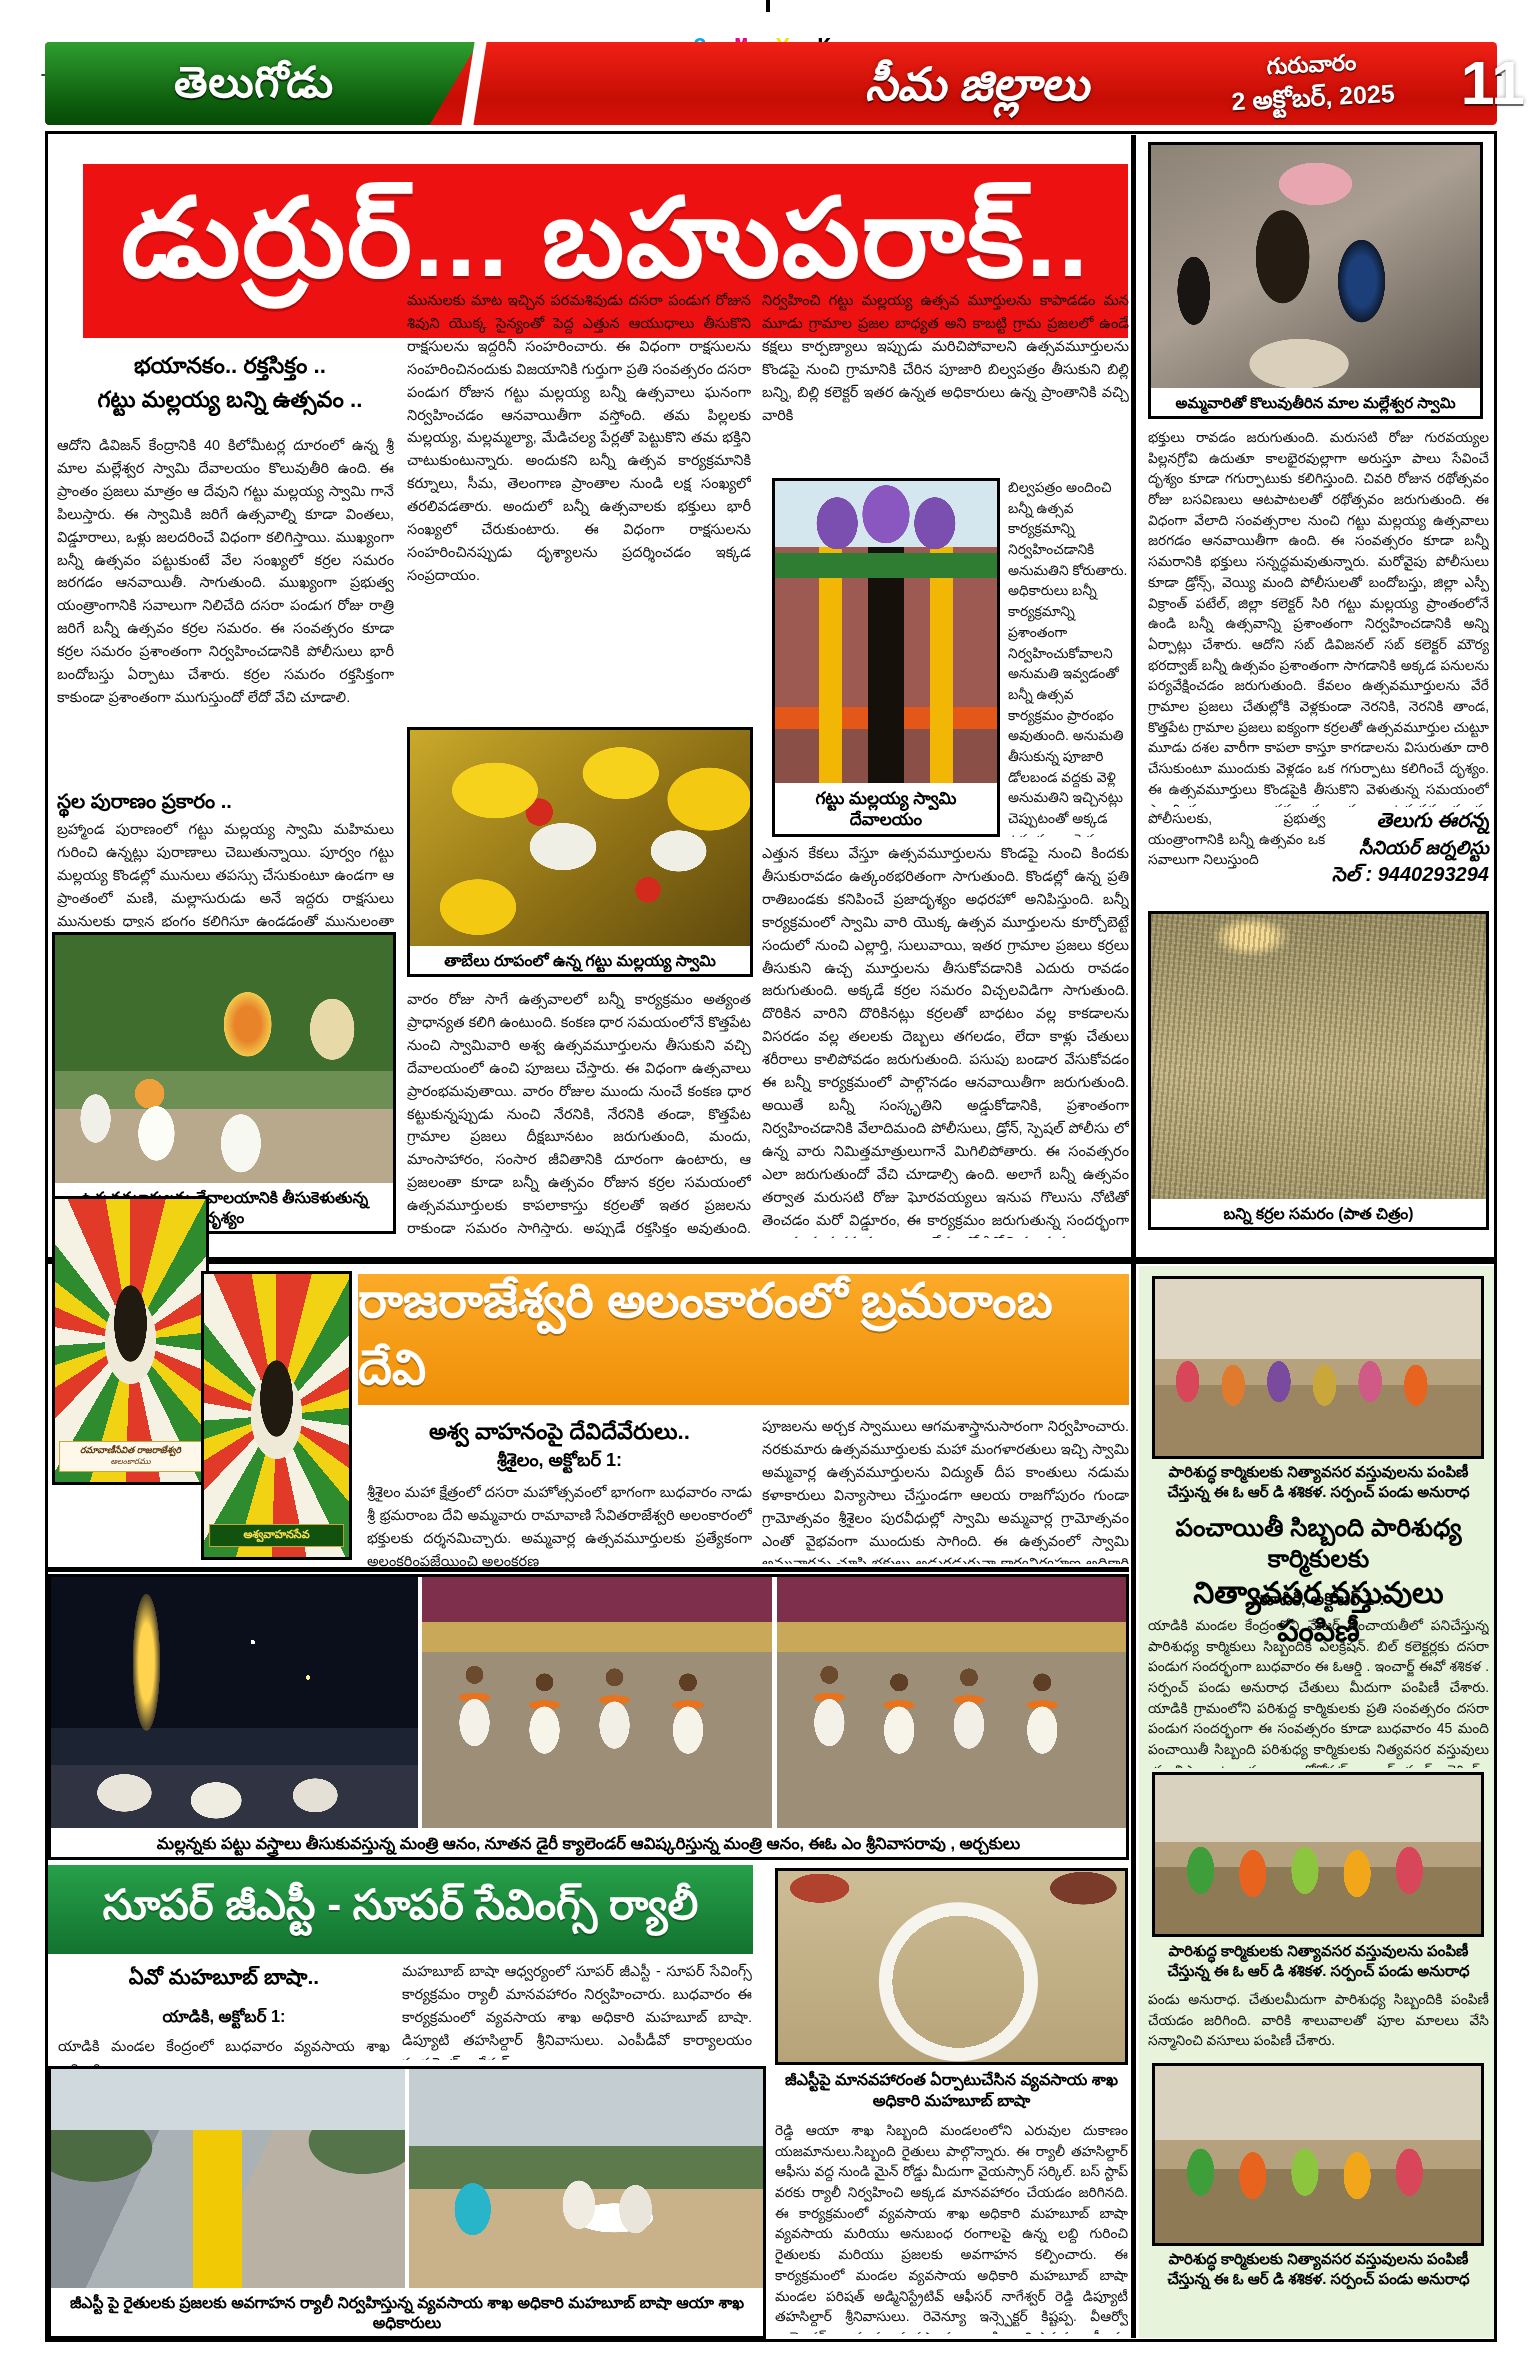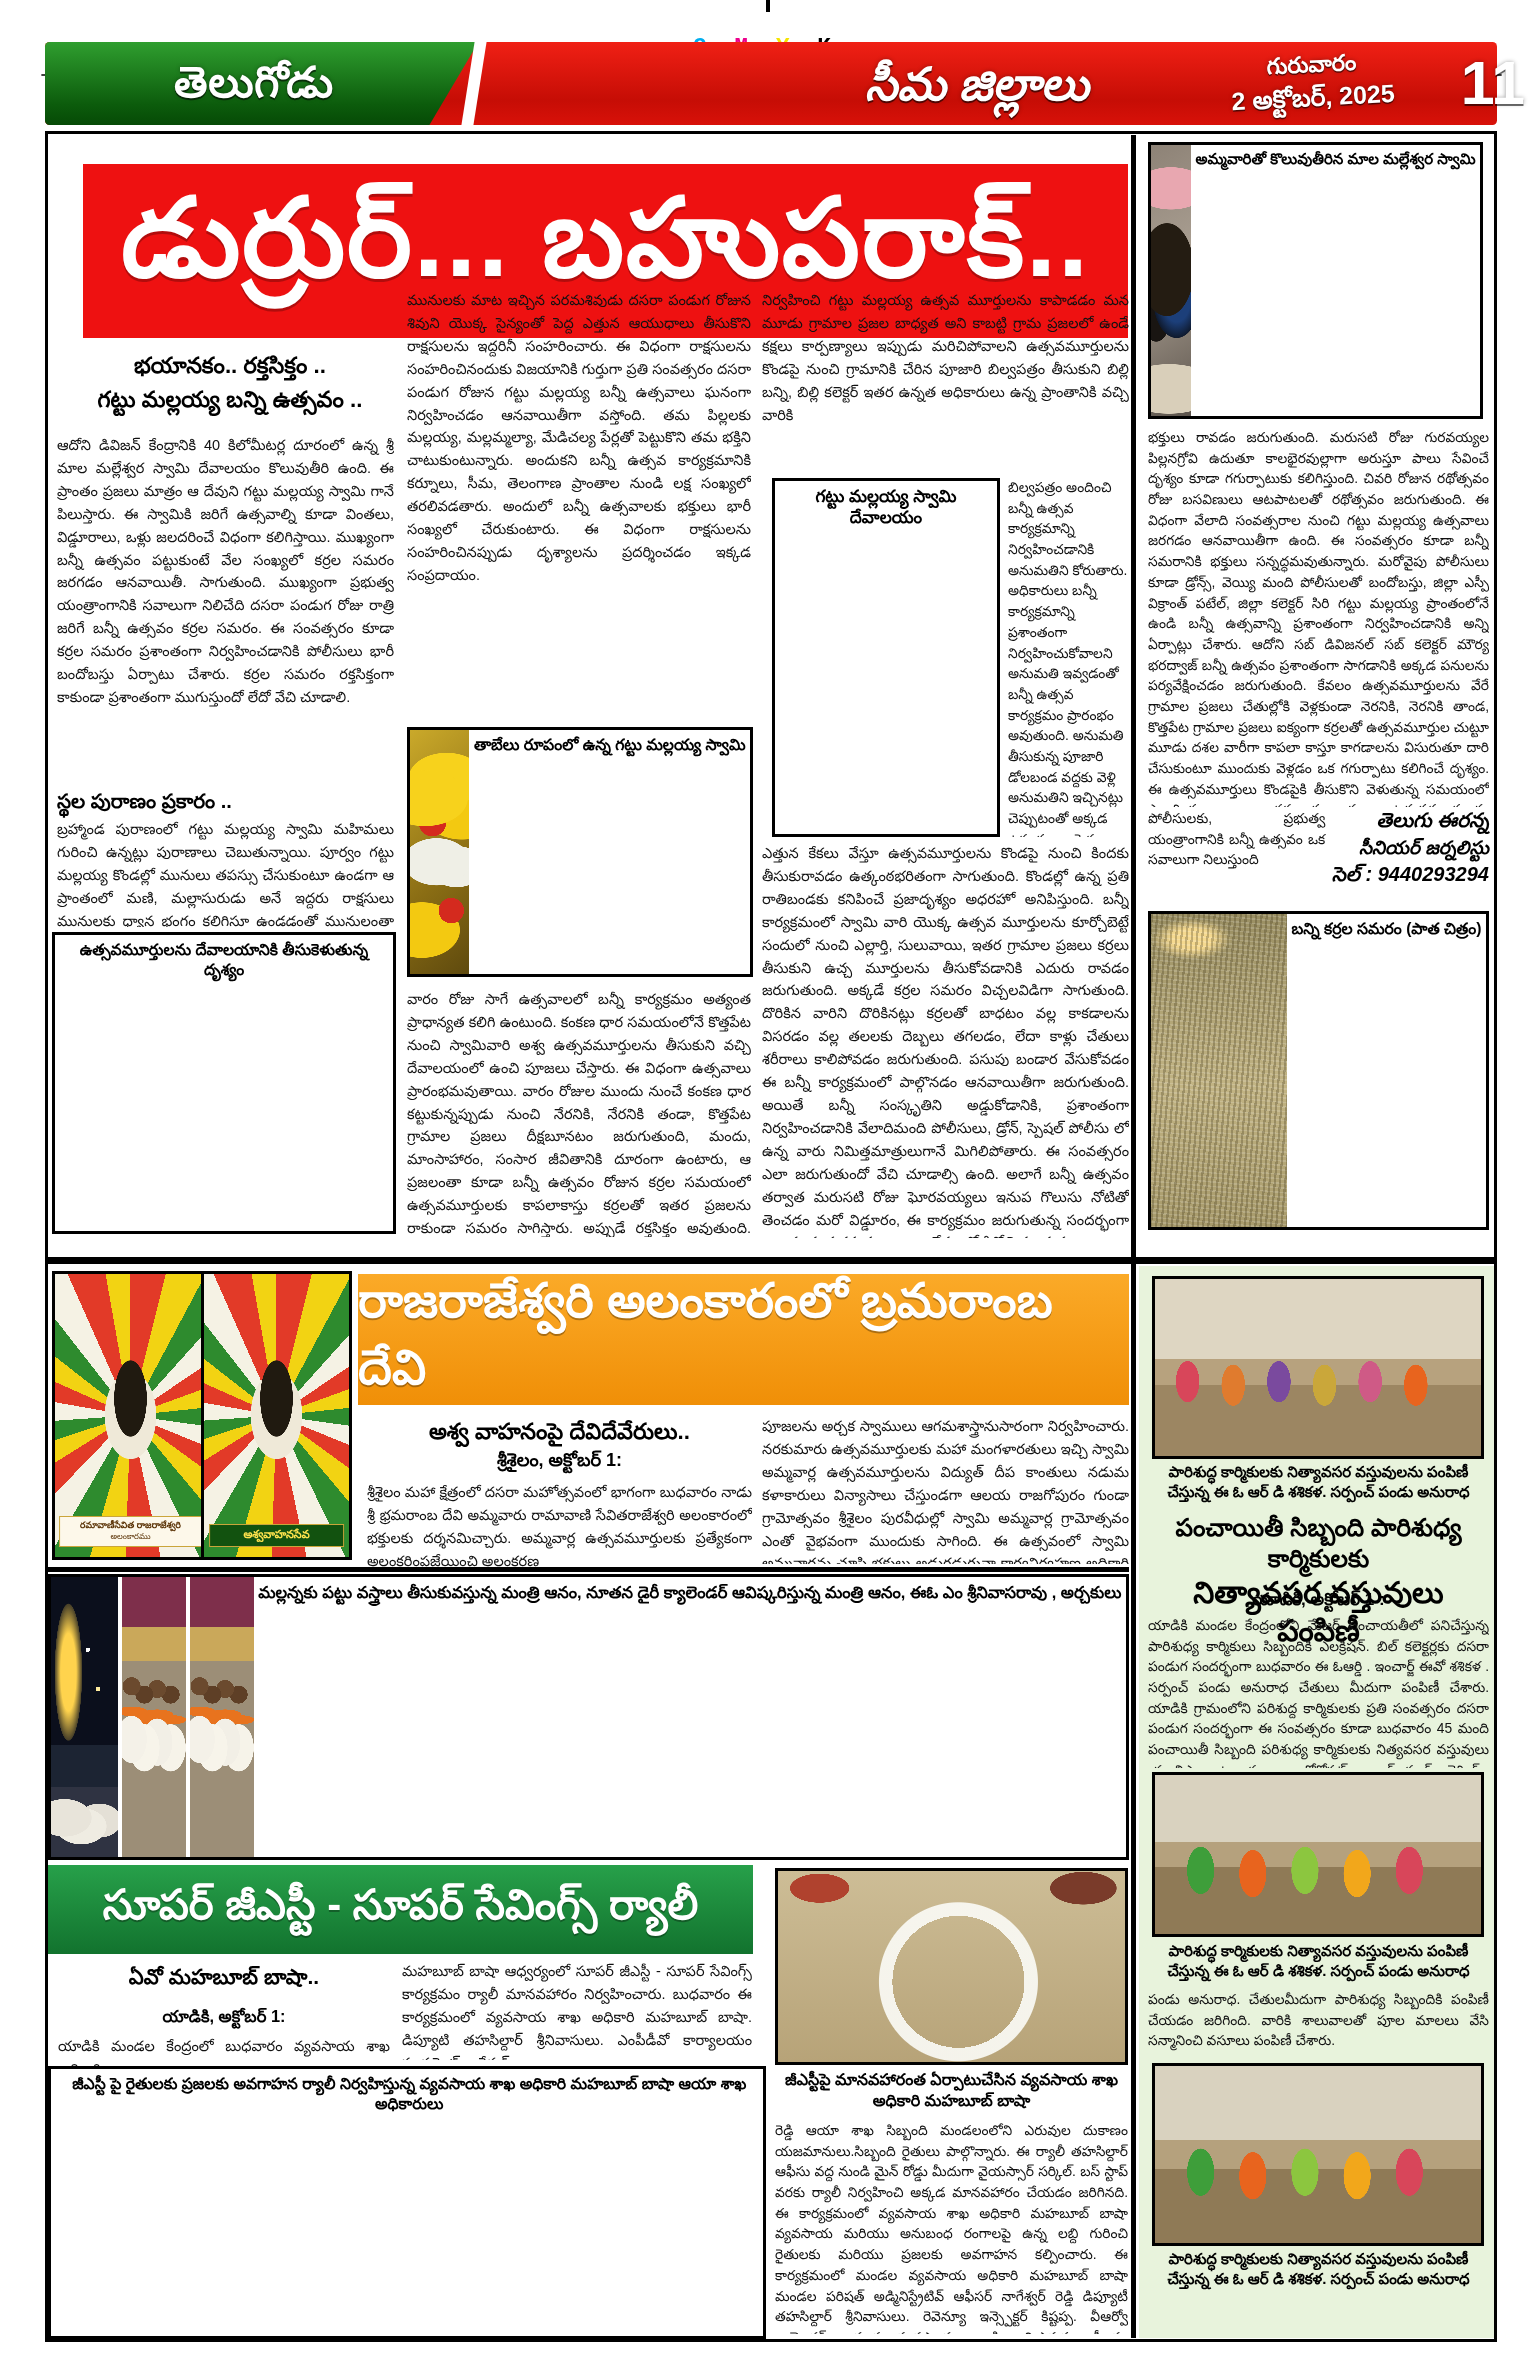--- a/index.html
+++ b/index.html
@@ -1,21 +1,21 @@
 <!DOCTYPE html>
 <html style="font-size:12px"><head>
 <meta charset="utf-8">
 <style>
   html,body{margin:0;padding:0;background:#fff;}
   body{font-family:"Liberation Sans","DejaVu Sans",sans-serif;color:#000;}
   #page{position:relative;width:1541px;height:2377px;background:#fff;overflow:hidden;}
   .abs{position:absolute;}
   .body-txt{font-size:14.5px;line-height:1.58;text-align:justify;color:#111;}
   .body-sm{font-size:13.8px;line-height:1.5;text-align:justify;color:#111;}
-  .pframe{border:3px solid #000;background:#fff;box-sizing:border-box;display:flex;flex-direction:row;}
+  .pframe{border:3px solid #000;background:#fff;box-sizing:border-box;display:flex;flex-direction:column;}
   .photo{flex:1;min-height:0;}
   .pcap{background:#fff;text-align:center;font-weight:bold;font-size:15.7px;line-height:1.25;padding:5.2px 4.5px 3.7px 4.5px;}
   .rule{background:#000;}
   .subhead{font-weight:bold;text-align:center;}
   .dateline{font-weight:bold;text-align:center;}
   
   #masthead{background:linear-gradient(#f02015,#c60d05 70%,#d81109);border-radius:4.5px;}
   #mast-green{background:linear-gradient(#2f9e2f,#0c5c0c 75%,#064a06);clip-path:polygon(0 0,97% 0,86% 100%,0 100%);border-radius:4.5px 0 0 4.5px;}
   #mast-slash{background:#fff;transform:skewX(-9deg);}
   .mast-white{color:#fff;font-weight:bold;text-shadow:0 1.5px 0 rgba(0,0,0,.55),0 0 4.5px rgba(0,0,0,.35);}
@@ -130,21 +130,21 @@
       <div style="font-size:20px;">సెల్ : 9440293294</div>
     </div>
   </div>
   <div class="abs pframe" style="left:1148px;top:911px;width:341px;height:319px;">
     <div class="photo ph-crowd"></div>
     <div class="pcap">బన్ని కర్రల సమరం (పాత చిత్రం)</div>
   </div>
 
   <div class="abs rule" style="left:48px;top:1257px;width:1446px;height:6.7px;"></div>
 
-  <div class="abs pframe" style="left:52px;top:1271px;width:157px;height:289px;">
+  <div class="abs pframe" style="left:52px;top:1196px;width:157px;height:289px;font-style:italic;">
     <div class="photo ph-flowerwall" style="position:relative;">
       <div class="plaque" style="background:#fdf8ea;width:86%;">
         <div style="font-size:9px;font-weight:bold;color:#5a3205;">రమావాణీసేవిత రాజరాజేశ్వరి</div>
         <div style="font-size:8.2px;color:#5a3205;">అలంకారము</div>
       </div>
     </div>
   </div>
   <div class="abs pframe" style="left:201px;top:1271px;width:151px;height:289px;">
     <div class="photo ph-flowerwall" style="position:relative;">
       <div class="plaque" style="background:#12520f;width:84%;">

